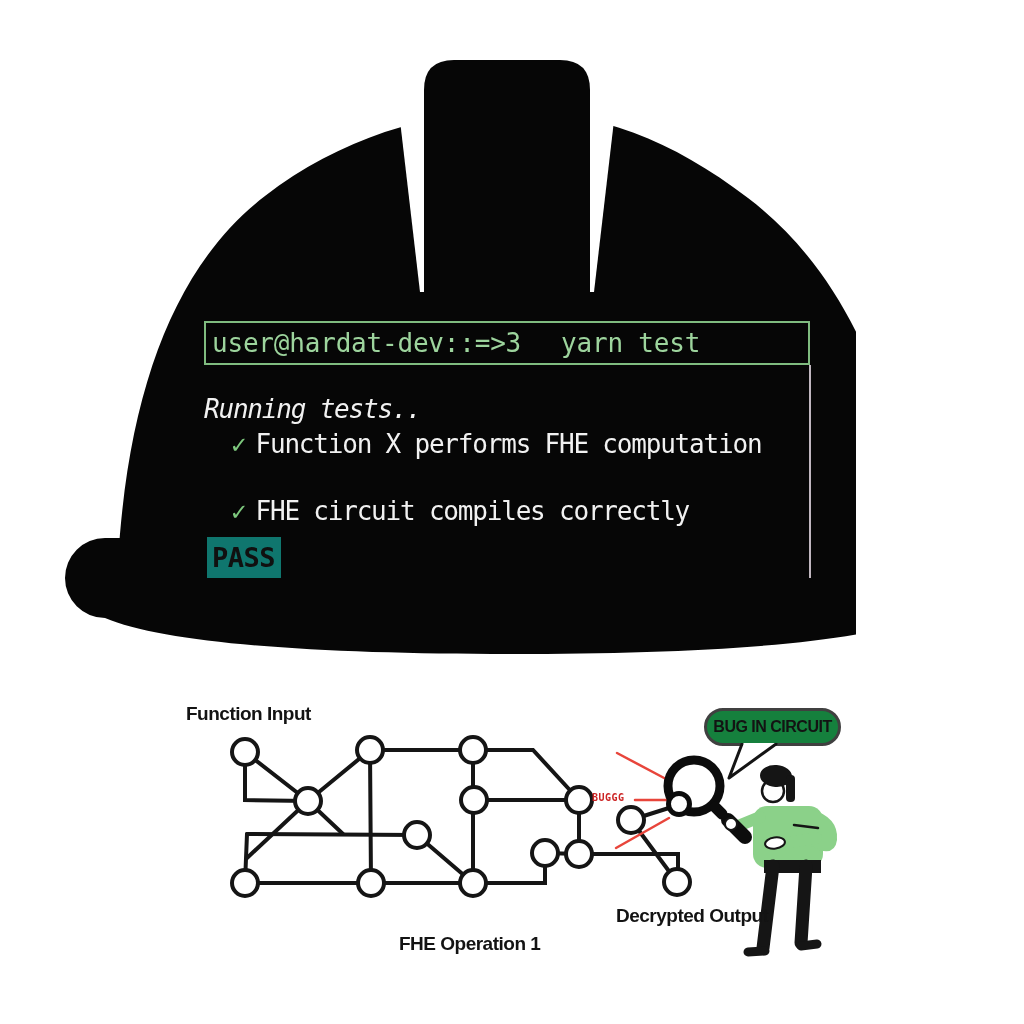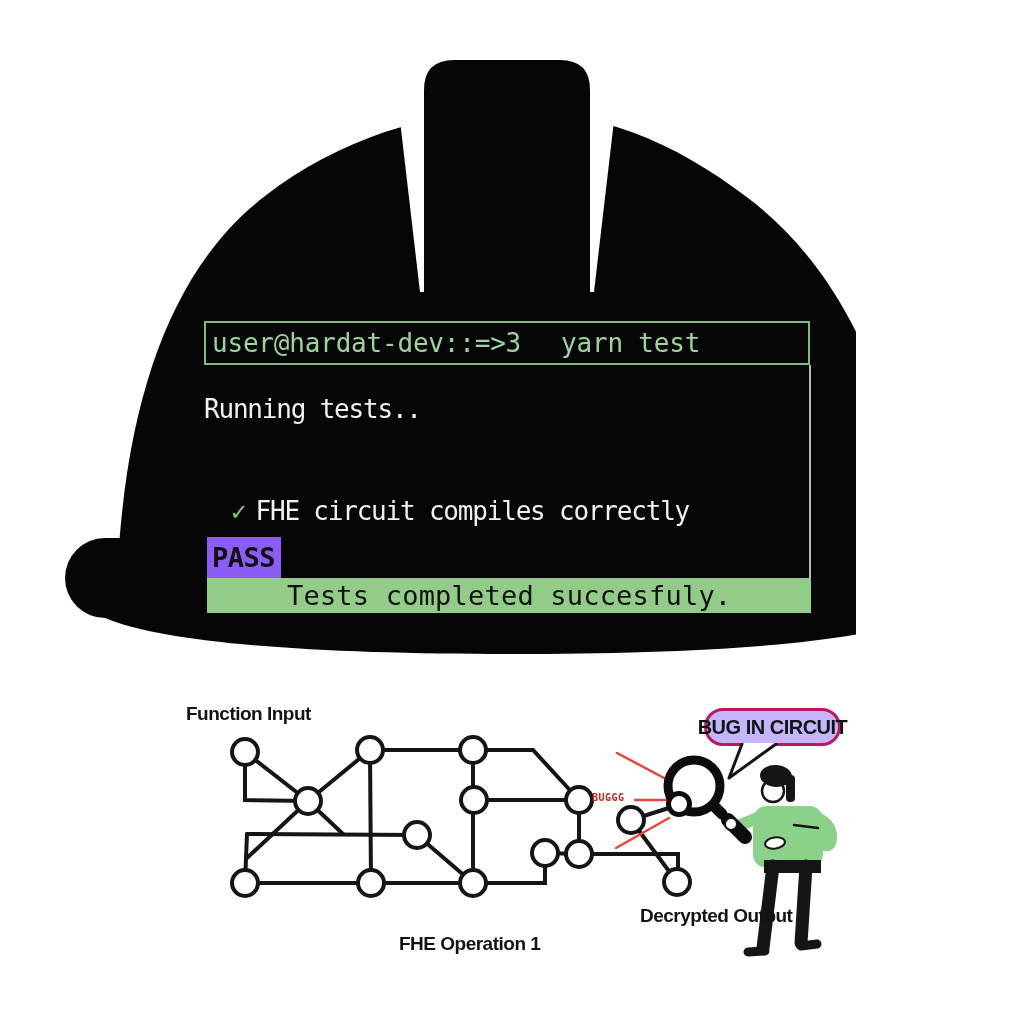--- a/index.html
+++ b/index.html
@@ -8,60 +8,60 @@
   .layer{position:absolute;left:0;top:0;width:1024px;height:1024px;}
 
   
   .prompt-box{
     position:absolute;left:204px;top:321px;width:606px;height:44px;
     box-sizing:border-box;border:2px solid #7fbb7f;
     color:#9dd49d;font-size:26px;letter-spacing:-0.2px;line-height:40px;
     padding-left:6px;white-space:nowrap;
   }
   .prompt-box .cmd{margin-left:40px;}
-  .term-line{position:absolute;color:#f1f1f1;font-size:26px;letter-spacing:-1.2px;white-space:nowrap;}
+  .term-line{position:absolute;color:#f1f1f1;font-size:26px;letter-spacing:-1.2px;white-space:nowrap;font-style:italic;}
   .trow{position:absolute;left:231px;color:#f1f1f1;font-size:26px;letter-spacing:-1.2px;white-space:nowrap;}
   .tick{color:#7ec97e;margin-right:10px;}
   .pass-badge{
     position:absolute;left:207px;top:537px;width:74px;height:41px;box-sizing:border-box;
-    background:#8b5cf6;color:#101010;font-size:27px;font-weight:bold;
+    background:#0f766e;color:#101010;font-size:27px;font-weight:bold;
     line-height:41px;padding-left:5px;letter-spacing:-0.5px;
   }
   .result-bar{
     position:absolute;left:207px;top:578px;width:604px;height:35px;box-sizing:border-box;
     background:#93cb88;color:#101010;font-size:27px;letter-spacing:0.2px;
     line-height:35px;padding-left:80px;white-space:nowrap;
   }
   .term-rule{
     position:absolute;left:809px;top:365px;width:2px;height:213px;
     background:rgba(226,214,224,0.85);
   }
 
   
   .dlabel{
     position:absolute;font-family:"Liberation Sans", sans-serif;
     font-weight:bold;font-size:19px;letter-spacing:-0.5px;color:#131313;white-space:nowrap;
   }
   #lbl-input{left:186px;top:703px;}
   #lbl-op{left:399px;top:905px;margin-top:28px;}
-  #lbl-out{left:640px;top:905px;}
+  #lbl-out{left:616px;top:905px;}
 
   .glitch{
     position:absolute;left:592px;top:792px;
     font-size:10px;font-weight:bold;color:#cc2424;letter-spacing:0.5px;
     font-family:"DejaVu Sans Mono", monospace;
     text-align:right;
   }
 
   
   .bubble{
     position:absolute;left:704px;top:708px;width:137px;height:38px;box-sizing:border-box;
-    border:3px solid #be185d;border-radius:20px;background:#c4b5fd;
+    border:3px solid #404040;border-radius:20px;background:#15803d;
     display:flex;align-items:center;justify-content:center;
-    font-family:"Liberation Sans", sans-serif;font-weight:bold;font-size:20px;
+    font-family:"Liberation Sans", sans-serif;font-weight:bold;font-size:16px;
     letter-spacing:-0.5px;color:#131313;z-index:3;white-space:nowrap;
   }
   .tail-svg{position:absolute;left:716px;top:743px;z-index:4;}
 </style>
 </head>
 <body>
 
 <div class="canvas">
 
   <svg class="layer" viewBox="0 0 1024 1024">
@@ -147,28 +147,30 @@
       <circle cx="731" cy="824" r="6" fill="#ffffff" stroke="#151515" stroke-width="2"></circle>
     </g>
   </svg>
 
   <div class="prompt-box">
     <span>user@hardat-dev::=&gt;3</span><span class="cmd">yarn test</span>
   </div>
 
   <div class="term-line" style="left:204px;top:394px;">Running tests..</div>
 
+  <div class="trow" style="top:429px;">
+    <span class="tick">✓</span><span>Function X performs FHE computation</span>
+  </div>
   <div class="trow" style="top:496px;">
     <span class="tick">✓</span><span>FHE circuit compiles correctly</span>
   </div>
 
   <div class="term-rule"></div>
 
   <div class="pass-badge">PASS</div>
-  <div class="result-bar">Tests completed succesfuly.</div>
 
   <div class="dlabel" id="lbl-input">Function Input</div>
   <div class="dlabel" id="lbl-op">FHE Operation 1</div>
   <div class="dlabel" id="lbl-out">Decrypted Output</div>
 
   <div class="glitch">BUGGG</div>
 
   <div class="bubble">
     <span>BUG IN CIRCUIT</span>
   </div>

